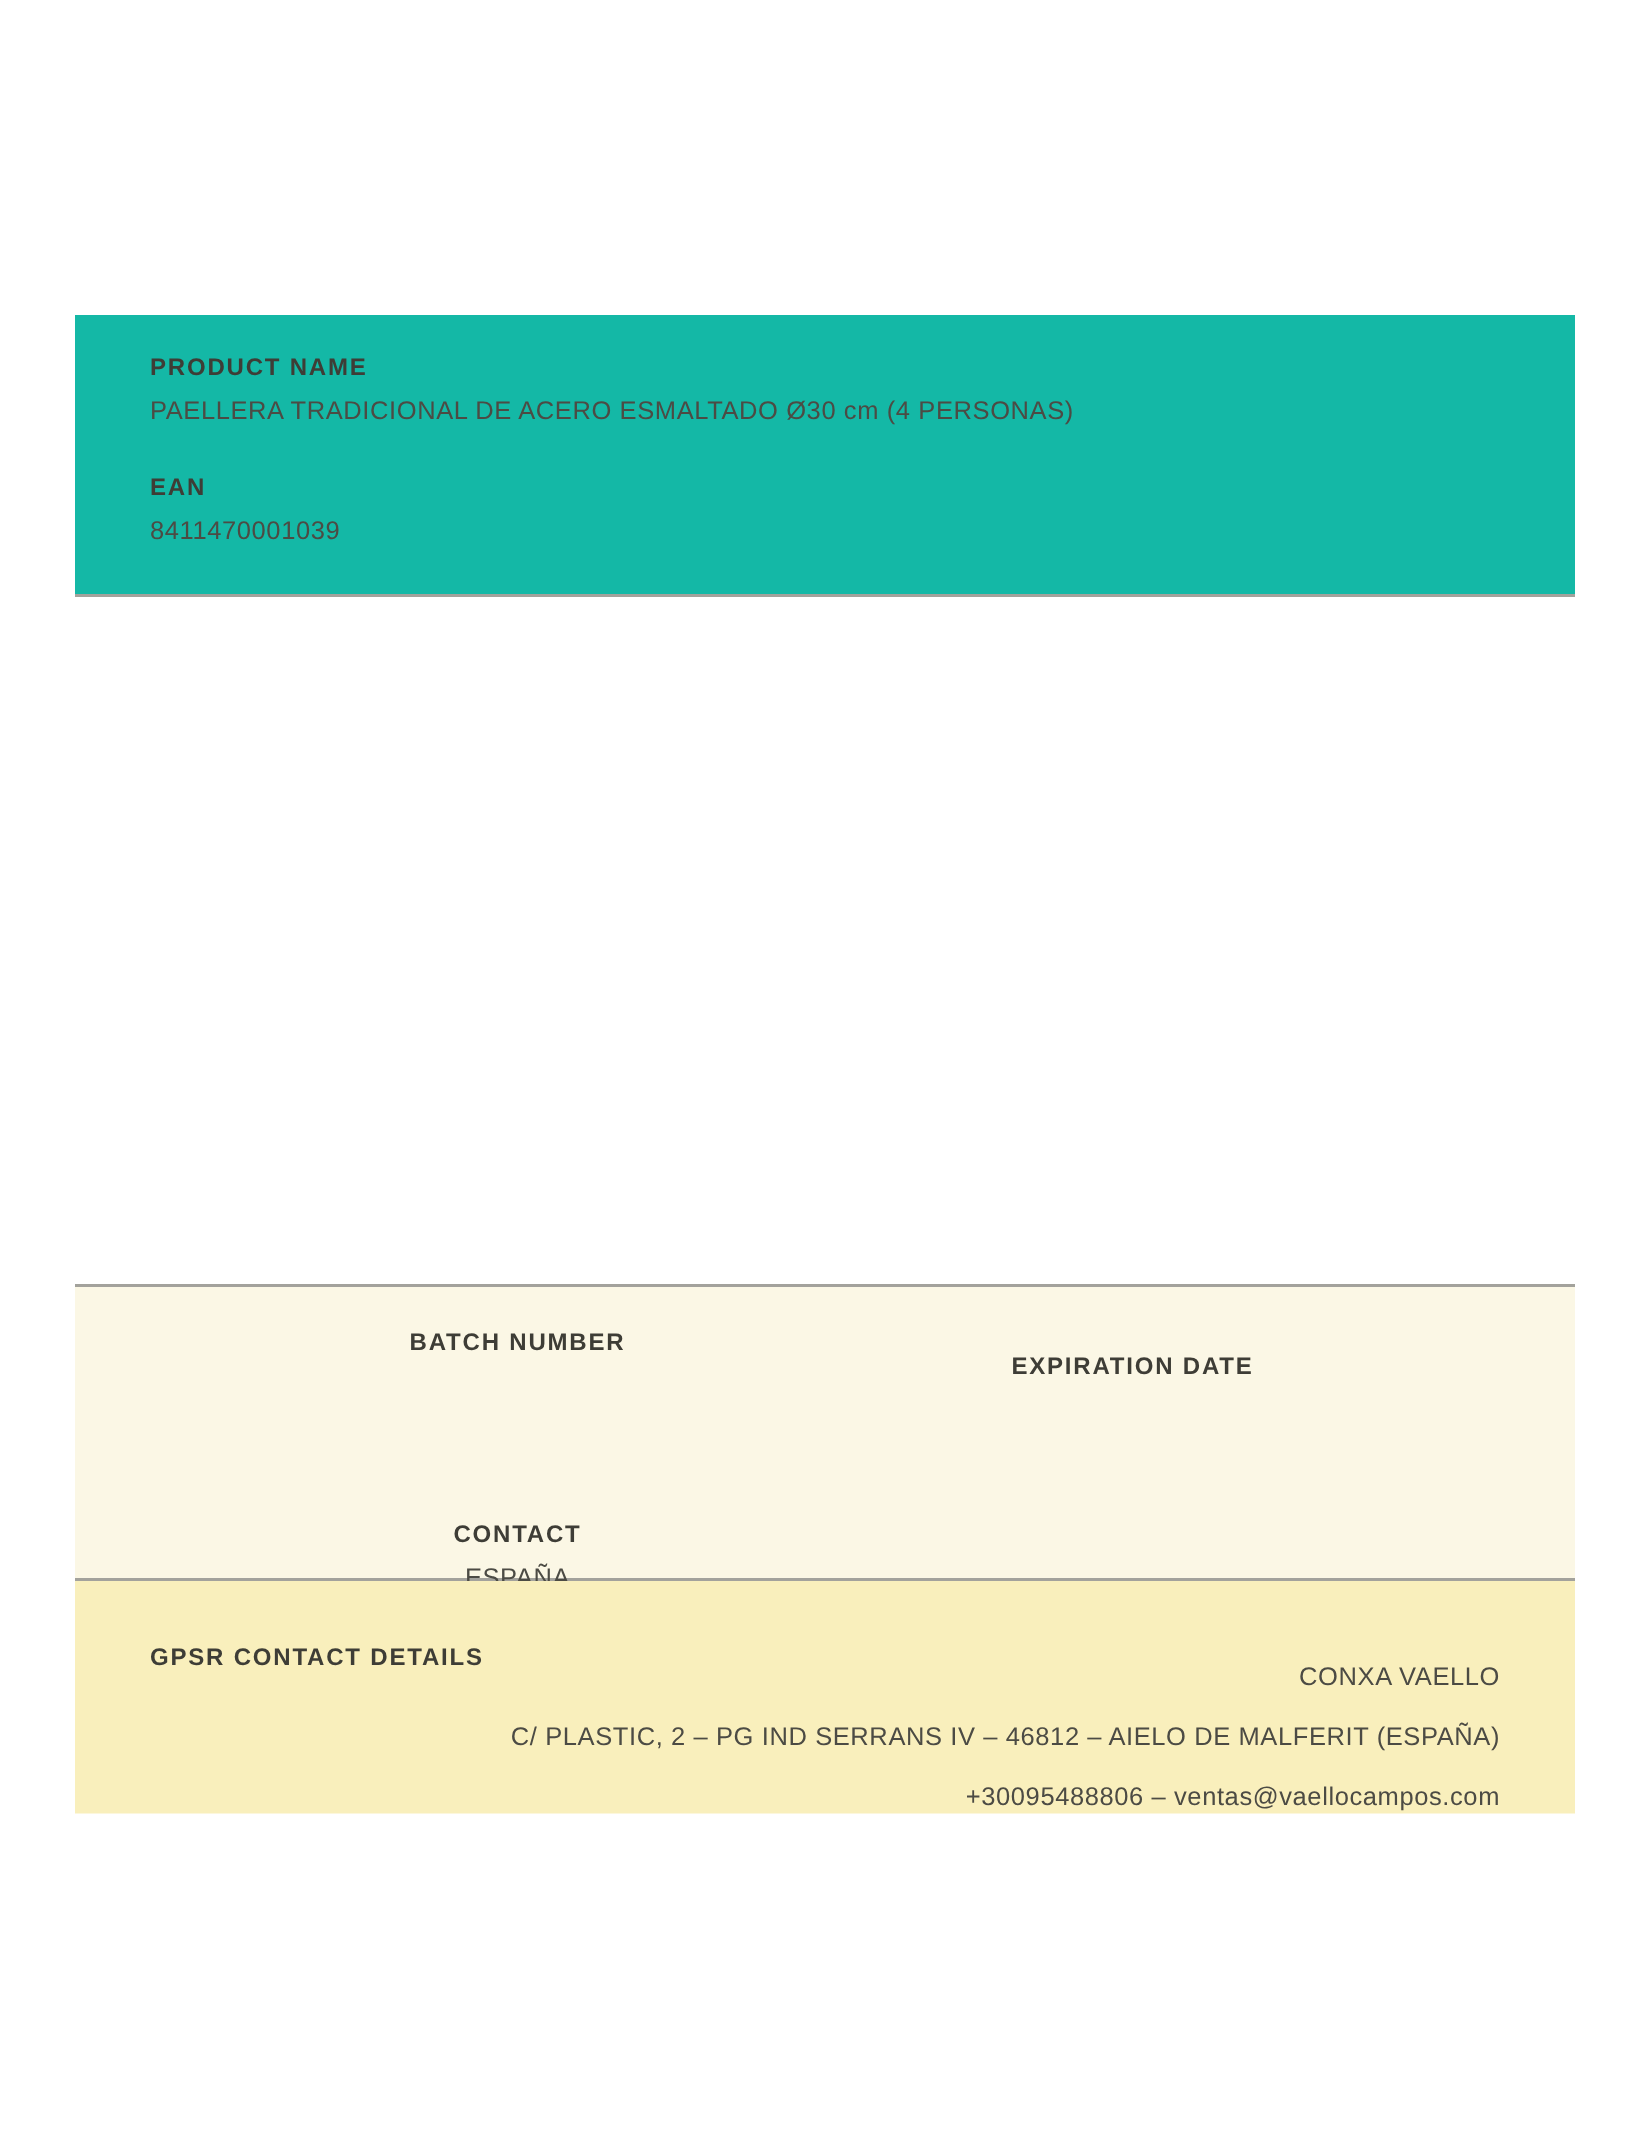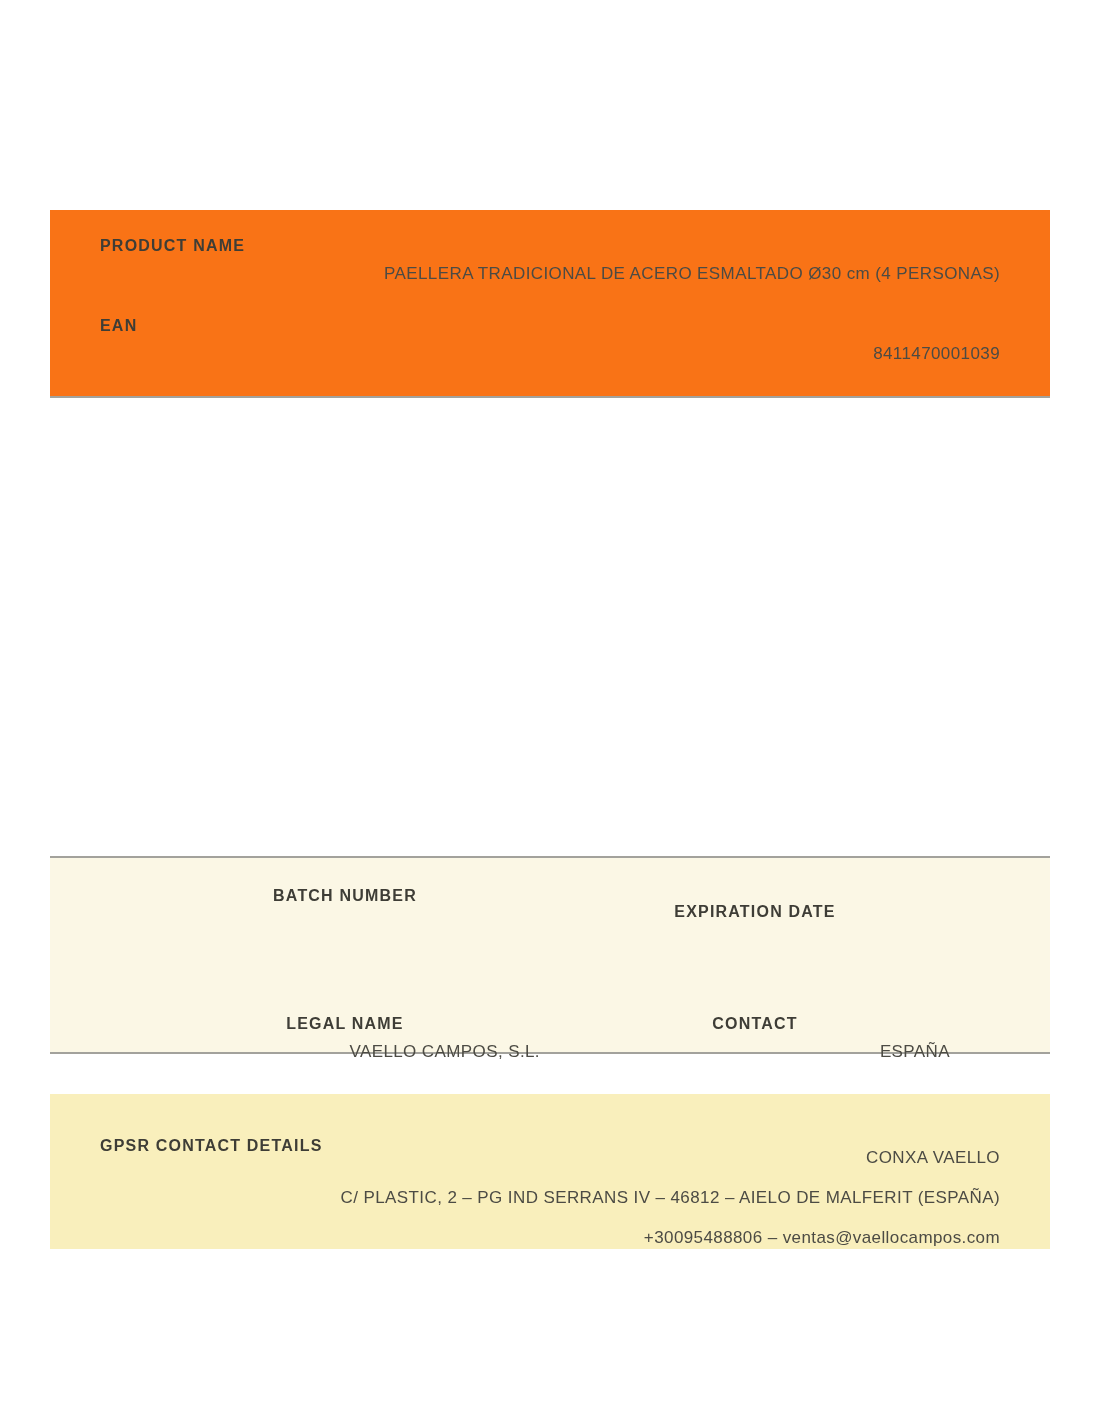--- a/index.html
+++ b/index.html
@@ -18,38 +18,37 @@
   .panel {
     position: absolute;
     left: 50px;
     width: 1000px;
     box-sizing: border-box;
   }
   
   .panel-product {
     top: 210px;
     height: 188px;
-    background: #f97316;
+    background: #14b8a6;
     border-bottom: 2px solid #A3A29C;
     padding: 26px 50px;
   }
   .field-label {
     font-size: 16px;
     font-weight: bold;
     letter-spacing: 1.2px;
     color: #3E3D36;
     line-height: 20px;
   }
   .field-value {
     font-size: 17px;
     letter-spacing: 0.4px;
     color: #4C4B44;
     line-height: 24px;
     margin-top: 6px;
-    text-align: right;
   }
   .field + .field {
     margin-top: 30px;
   }
   
   .image-area {
     position: absolute;
     left: 50px;
     top: 400px;
     width: 1000px;
@@ -68,21 +67,21 @@
   .batch-grid {
     display: grid;
     grid-template-columns: 1fr 1fr;
     column-gap: 20px;
     row-gap: 70px;
     text-align: center;
   }
   .batch-grid .field + .field { margin-top: 16px; }
   
   .panel-contact {
-    top: 1094px;
+    top: 1054px;
     height: 155px;
     background: #F9EFBC;
     padding: 38px 50px 0 50px;
     display: flex;
     justify-content: space-between;
     align-items: flex-start;
   }
   .contact-label {
     font-size: 16px;
     font-weight: bold;
@@ -126,24 +125,20 @@
     <div class="batch-grid">
       <div class="field">
         <div class="field-label">BATCH NUMBER</div>
         <div class="field-value"></div>
       </div>
       <div class="field">
         <div class="field-label">EXPIRATION DATE</div>
         <div class="field-value"></div>
       </div>
       <div class="field">
-        <div class="field-label">LEGAL NAME</div>
-        <div class="field-value">VAELLO CAMPOS, S.L.</div>
-      </div>
-      <div class="field">
         <div class="field-label">CONTACT</div>
         <div class="field-value">ESPAÑA</div>
       </div>
     </div>
   </section>
 
   <section class="panel panel-contact">
     <div class="contact-label">GPSR CONTACT DETAILS</div>
     <div class="contact-lines">
       <div class="contact-line">CONXA VAELLO</div>

